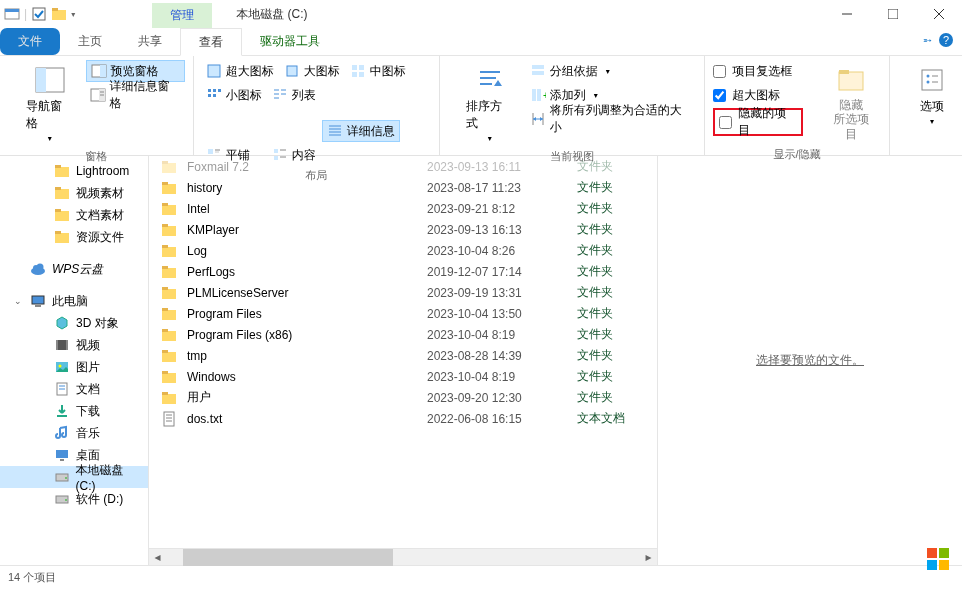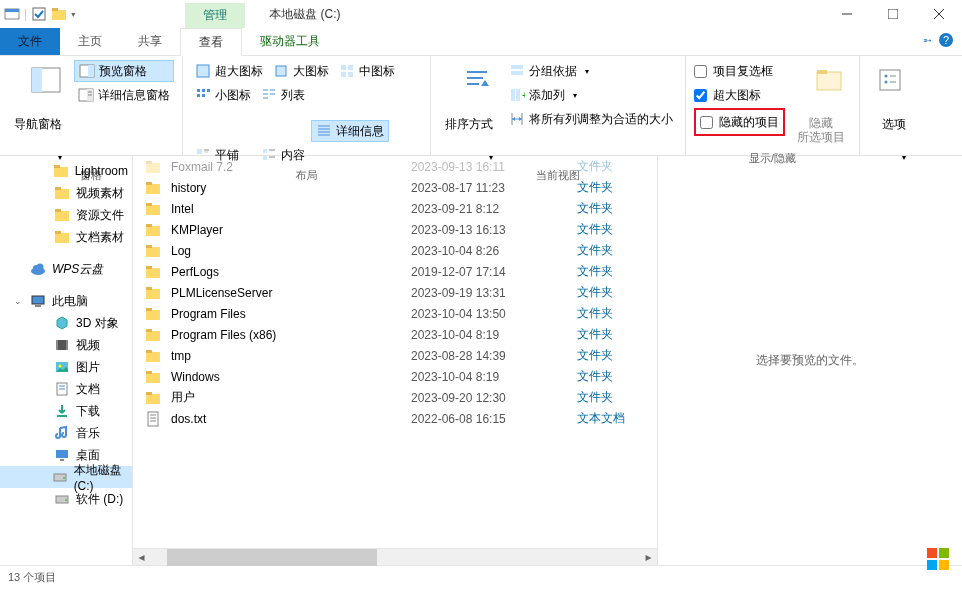--- a/index.html
+++ b/index.html
@@ -3,39 +3,39 @@
 <meta charset="utf-8">
 <style>
 * { box-sizing: border-box; margin: 0; padding: 0; font-family: "Microsoft YaHei", "Segoe UI", sans-serif; }
 body { width: 962px; height: 589px; background: #fff; font-size: 12px; color: #000; position: relative; overflow: hidden; }
 
 
 .titlebar { height: 28px; display: flex; align-items: center; background: #fff; }
 .qat { display: flex; align-items: center; padding: 0 4px; gap: 4px; }
 .qat-icon { width: 16px; height: 16px; display: inline-flex; align-items: center; justify-content: center; }
 .title-tab-wrap { display: flex; align-items: flex-end; height: 100%; }
-.title-mgmt { background: #d9f1d6; color: #0f766e; padding: 4px 18px; margin-left: 106px; font-size: 12px; }
+.title-mgmt { background: #d9f1d6; color: #1d4ed8; padding: 4px 18px; margin-left: 73px; font-size: 12px; }
 .title-text { margin-left: 24px; font-size: 12px; color: #333; }
 .win-controls { margin-left: auto; display: flex; }
 .win-btn { width: 46px; height: 28px; display: flex; align-items: center; justify-content: center; color: #333; }
 
 
 .tabs { height: 28px; display: flex; align-items: stretch; background: #fff; border-bottom: 1px solid #e5e5e5; position: relative; }
 .tab { padding: 0 18px; display: flex; align-items: center; font-size: 12px; color: #555; }
-.tab-file { background: #1979ca; color: #0f172a; padding: 0 18px; }
+.tab-file { background: #1979ca; color: #e5e5e5; padding: 0 18px; border-radius: 7px; }
 .tab-active { background: #fff; border: 1px solid #e5e5e5; border-bottom: 1px solid #fff; color: #333; margin-bottom: -1px; }
 .tab-context { color: #0f6b0f; }
 .help-icon { position: absolute; right: 8px; top: 4px; display: flex; align-items: center; gap: 6px; }
 
 
 .ribbon { height: 100px; border-bottom: 1px solid #e3e3e3; display: flex; background: #fff; }
 .group { border-right: 1px solid #e3e3e3; padding: 4px 8px; display: flex; flex-direction: column; }
 .group-body { flex: 1; display: flex; align-items: flex-start; gap: 6px; }
 .group-label { text-align: center; color: #666; font-size: 11px; padding-top: 2px; }
-.big-btn { display: flex; flex-direction: column; align-items: flex-end; gap: 20px; padding: 4px 6px; }
+.big-btn { display: flex; flex-direction: column; align-items: center; gap: 2px; padding: 4px 6px; margin-left: 12px; }
 .big-btn-icon { width: 32px; height: 32px; }
 .small-btn { display: flex; align-items: center; gap: 4px; padding: 2px 4px; height: 22px; }
 .small-btn.active { background: #cce8ff; border: 1px solid #99d1ff; }
 .small-btn.selected { background: #cce8ff; border: 1px solid #99d1ff; margin-top: 36px; }
 .chk { display: flex; align-items: center; gap: 6px; height: 22px; }
 .chk input { margin: 0; }
 .col { display: flex; flex-direction: column; gap: 2px; }
 .highlight-red { border: 2px solid #e81123; padding: 1px 4px; }
 
 
@@ -44,22 +44,22 @@
 .nav-item { display: flex; align-items: center; gap: 6px; padding: 3px 4px 3px 22px; height: 22px; }
 .nav-item.indent2 { padding-left: 38px; }
 .nav-item.selected { background: #cce8ff; }
 .nav-icon { width: 16px; height: 16px; flex-shrink: 0; }
 .main { flex: 1; display: flex; }
 .filelist { flex: 1; overflow: auto; position: relative; }
 .row { display: flex; align-items: center; height: 21px; padding-left: 12px; gap: 10px; }
 .row .ic { width: 16px; height: 16px; flex-shrink: 0; }
 .row .name { width: 230px; }
 .row .date { width: 140px; color: #555; }
-.row .type { width: 80px; color: #0369a1; margin-left: 16px; }
-.preview { width: 305px; border-left: 1px solid #e5e5e5; display: flex; align-items: center; justify-content: center; color: #666; font-size: 12px; }
+.row .type { width: 80px; color: #14532d; }
+.preview { width: 305px; border-left: 1px solid #e5e5e5; display: flex; align-items: center; justify-content: center; color: #666; font-size: 12px; text-decoration: underline; }
 
 
 .status { height: 24px; border-top: 1px solid #e5e5e5; display: flex; align-items: center; padding: 0 8px; color: #555; font-size: 11px; }
 
 
 .hscroll { height: 17px; background: #f0f0f0; border-top:1px solid #e5e5e5; display:flex; align-items:center; }
 .hscroll .thumb { height: 17px; width: 210px; background: #cdcdcd; margin-left: 17px; }
 .hscroll .arrow { width:17px; height:17px; display:flex; align-items:center; justify-content:center; color:#666; }
 
 
@@ -401,31 +401,31 @@
         <span>视频素材</span>
       </div>
       <div class="nav-item indent2">
         <span style="width:10px"></span>
         <span class="nav-icon">
           <svg width="16" height="16">
             <rect x="1" y="4" width="14" height="10" fill="#ffd968"></rect>
             <rect x="1" y="2" width="6" height="3" fill="#e6b44c"></rect>
           </svg>
         </span>
-        <span>资源文件</span>
+        <span>文档素材</span>
       </div>
       <div class="nav-item indent2">
         <span style="width:10px"></span>
         <span class="nav-icon">
           <svg width="16" height="16">
             <rect x="1" y="4" width="14" height="10" fill="#ffd968"></rect>
             <rect x="1" y="2" width="6" height="3" fill="#e6b44c"></rect>
           </svg>
         </span>
-        <span>文档素材</span>
+        <span>资源文件</span>
       </div>
       <div class="nav-item" style="padding-left: 14px; margin-top: 10px; font-style: italic;">
         <span style="width:10px"></span>
         <span class="nav-icon">
           <svg width="16" height="16">
             <ellipse cx="8" cy="10" rx="7" ry="4" fill="#4a90d9"></ellipse>
             <circle cx="6" cy="7" r="3" fill="#4a90d9"></circle>
             <circle cx="10" cy="6" r="3.5" fill="#4a90d9"></circle>
           </svg>
         </span>
@@ -690,21 +690,21 @@
         <div class="arrow">▸</div>
       </div>
     </div>
     <div class="preview">
       <span>选择要预览的文件。</span>
     </div>
   </div>
 </div>
 
 <div class="status">
-  <span>13 个项目</span>
+  <span>14 个项目</span>
 </div>
 
 <div class="watermark">
   <div class="logo">
     <span style="background:#f25022"></span>
       <span style="background:#7fba00"></span>
     <span style="background:#00a4ef"></span>
       <span style="background:#ffb900"></span>
   </div>
 </div>

